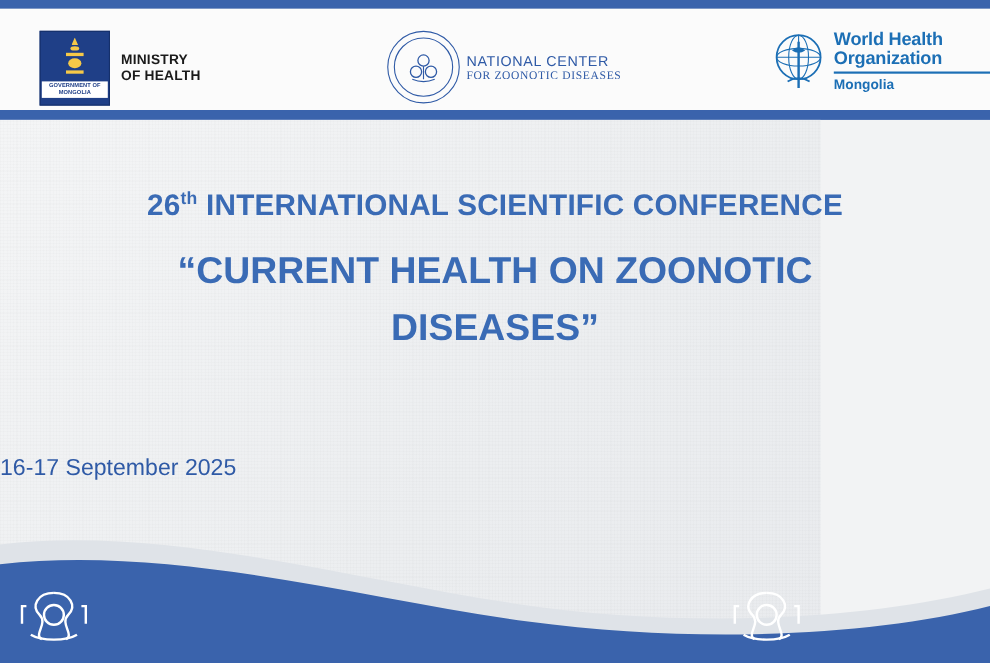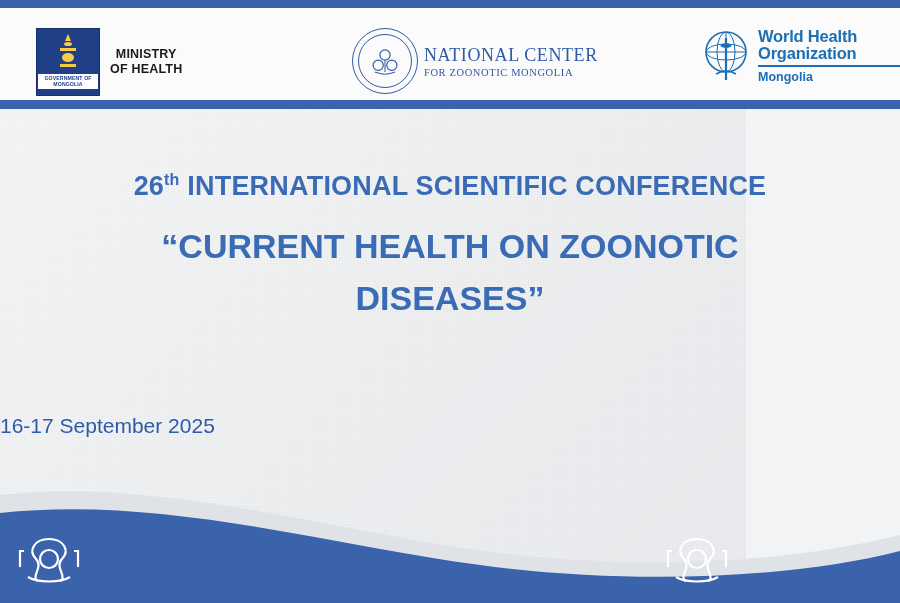--- a/index.html
+++ b/index.html
@@ -90,21 +90,20 @@
     width: 60px; height: 15px;
     background: #ffffff;
   }
   .moh-text {
     margin-left: 10px;
     color: #1a1a1a;
     font-size: 12.5px;
     font-weight: bold;
     line-height: 15px;
     letter-spacing: 0.2px;
-    text-align: center;
   }
 
   
   .logo-nczd {
     position: absolute;
     left: 352px; top: 20px;
     display: flex;
     align-items: center;
   }
   .nczd-seal {
@@ -125,22 +124,22 @@
     position: absolute;
     left: 50%; top: 50%;
     transform: translate(-50%, -50%);
     width: 34px; height: 34px;
   }
   .nczd-name {
     margin-left: 6px;
     color: #2f5aa6;
   }
   .nczd-name .l1 {
-    font-family: Liberation Serif, serif;
-    font-size: 18px;
+    font-family: Liberation Sans, sans-serif;
+    font-size: 13px;
     letter-spacing: 0.6px;
   }
   .nczd-name .l2 {
     font-family: "Liberation Serif", serif;
     font-size: 10.5px;
     letter-spacing: 0.6px;
     margin-top: 1px;
   }
 
   
@@ -271,21 +270,21 @@
         <svg class="nczd-glyph" viewBox="0 0 40 40">
           <circle cx="20" cy="13" r="6" fill="none" stroke="#2f5aa6" stroke-width="1.4"></circle>
           <circle cx="12" cy="25" r="6" fill="none" stroke="#2f5aa6" stroke-width="1.4"></circle>
           <circle cx="28" cy="25" r="6" fill="none" stroke="#2f5aa6" stroke-width="1.4"></circle>
           <path d="M20 19 L20 33" stroke="#2f5aa6" stroke-width="1.2" fill="none"></path>
           <path d="M8 33 Q20 38 32 33" stroke="#2f5aa6" stroke-width="1.2" fill="none"></path>
         </svg>
       </div>
       <div class="nczd-name">
         <div class="l1">NATIONAL CENTER</div>
-        <div class="l2">FOR ZOONOTIC MONGOLIA</div>
+        <div class="l2">FOR ZOONOTIC DISEASES</div>
       </div>
     </div>
 
     <div class="logo-who">
       <svg class="who-emblem" viewBox="0 0 52 56">
         <circle cx="26" cy="24" r="20" fill="none" stroke="#1c6fb5" stroke-width="1.6"></circle>
         <ellipse cx="26" cy="24" rx="20" ry="8" fill="none" stroke="#1c6fb5" stroke-width="1"></ellipse>
         <ellipse cx="26" cy="24" rx="9" ry="20" fill="none" stroke="#1c6fb5" stroke-width="1"></ellipse>
         <line x1="6" y1="24" x2="46" y2="24" stroke="#1c6fb5" stroke-width="1"></line>
         <line x1="26" y1="4" x2="26" y2="44" stroke="#1c6fb5" stroke-width="1"></line>

